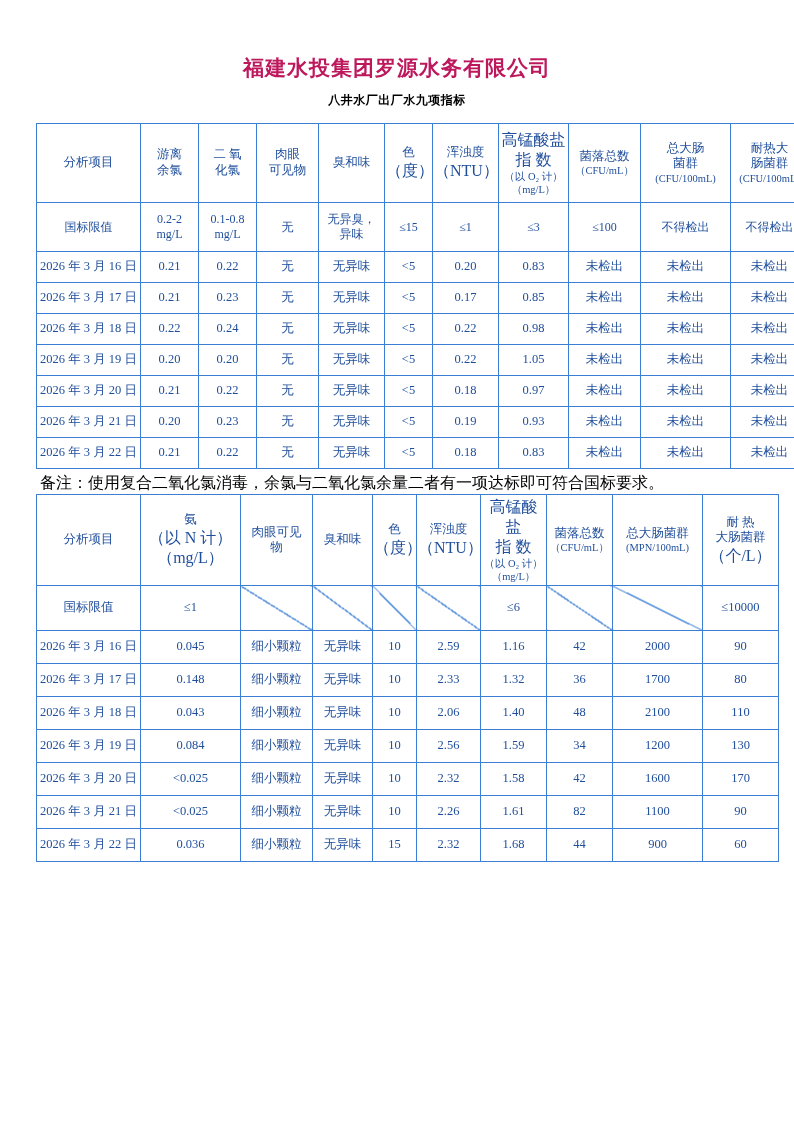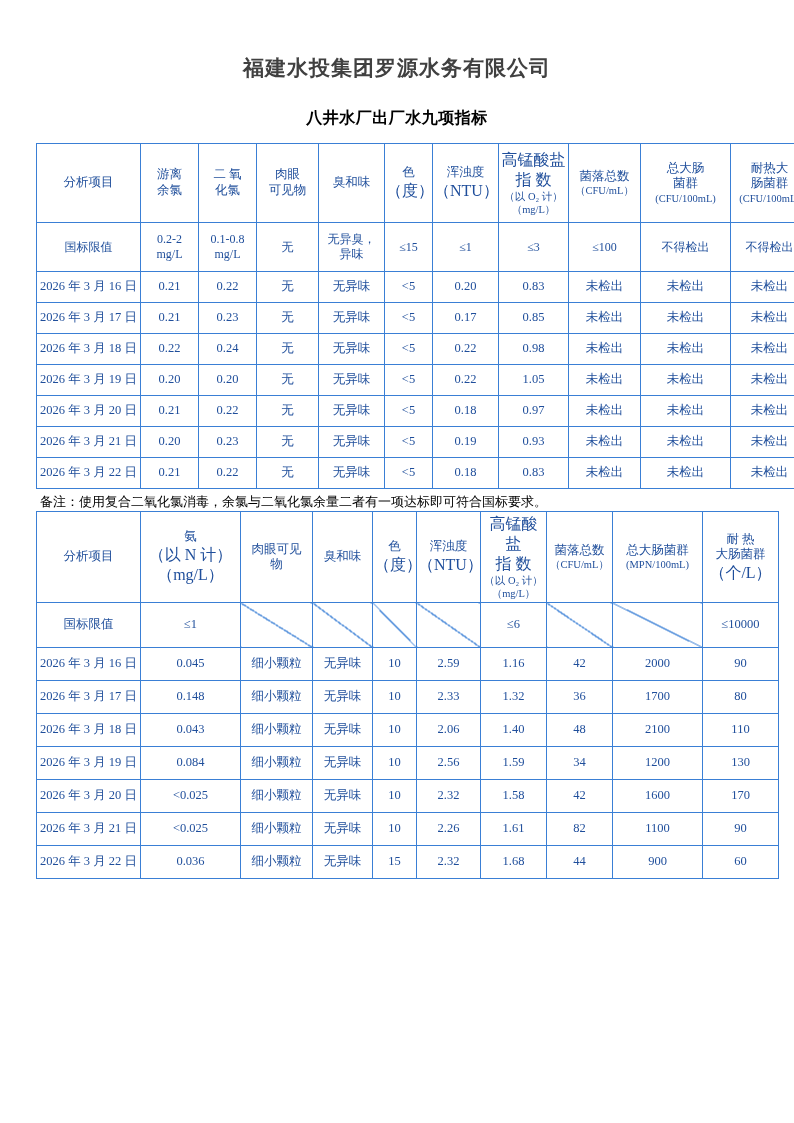--- a/index.html
+++ b/index.html
@@ -19,34 +19,34 @@
     width: 794px;
     height: 1123px;
     box-sizing: border-box;
     padding: 44px 36px 0 36px;
     position: relative;
   }
   .doc-title {
     text-align: center;
     font-size: 21px;
     font-weight: bold;
-    color: #404040;
+    color: #be185d;
     font-family: "Liberation Sans", "DejaVu Sans", sans-serif;
     letter-spacing: 1px;
     margin-top: 10px;
     margin-bottom: 0;
   }
   .section-title {
     text-align: center;
-    font-size: 16px;
+    font-size: 12px;
     font-weight: bold;
     color: #000000;
     font-family: "Liberation Sans", "DejaVu Sans", sans-serif;
     letter-spacing: 0.5px;
-    margin-top: 26px;
+    margin-top: 10px;
     margin-bottom: 14px;
   }
   table.data {
     border-collapse: collapse;
     width: 722px;
     margin: 0 auto;
     table-layout: fixed;
   }
   table.data td, table.data th {
     border: 1px solid #3a7fd5;
@@ -79,21 +79,21 @@
   .t1 .c-7    { width: 66px; }
   .t1 .c-8    { width: 70px; }
   .t1 .c-9    { width: 72px; }
   .t1 .c-10   { width: 90px; }
   .t1 .c-11   { width: 78px; }
   .small { font-size: 16px; }
   .smaller { font-size: 10.5px; }
   .note {
     width: 722px;
     margin: 4px auto 0 auto;
-    font-size: 13px;
+    font-size: 16px;
     color: #000000;
     font-family: "Liberation Sans", "DejaVu Sans", sans-serif;
     text-align: left;
     padding-left: 4px;
     box-sizing: border-box;
   }
   
   .t2 .hdr td {
     height: 84px;
     font-size: 12.5px;

